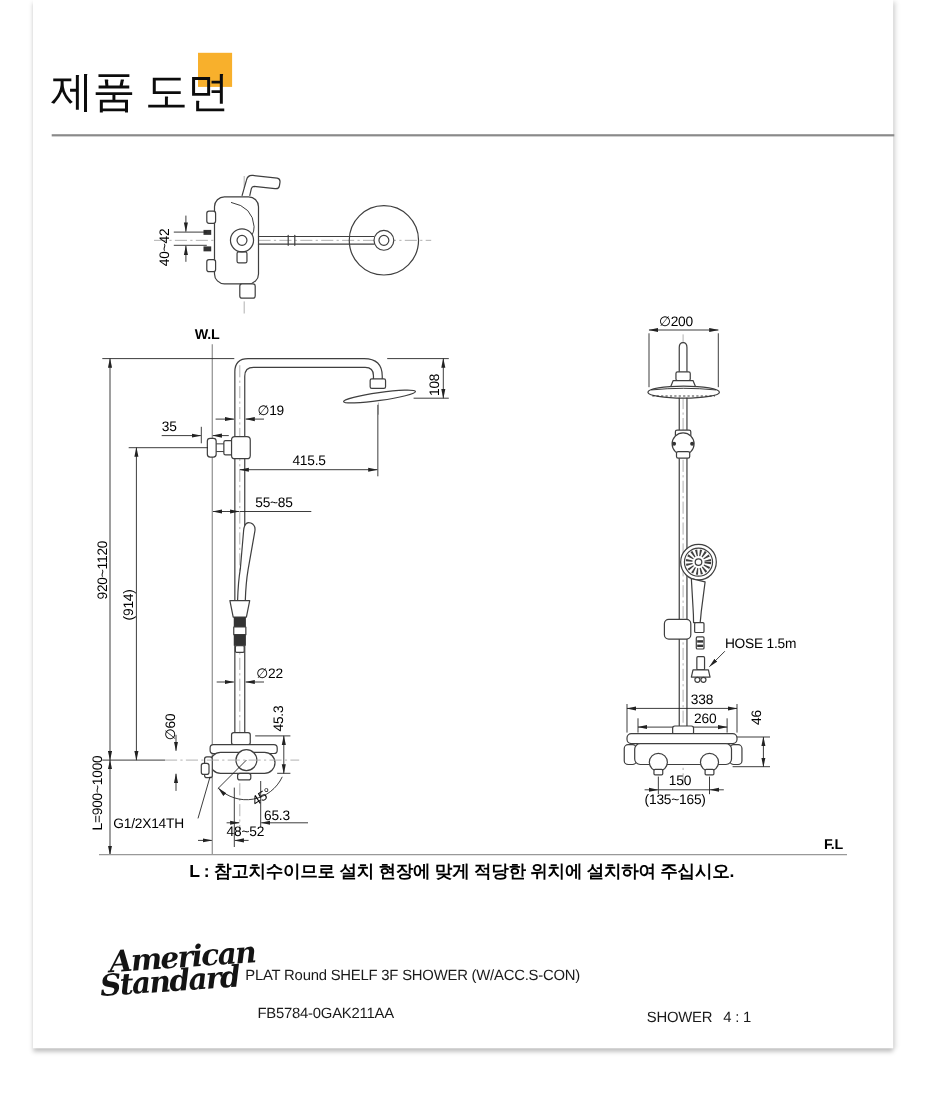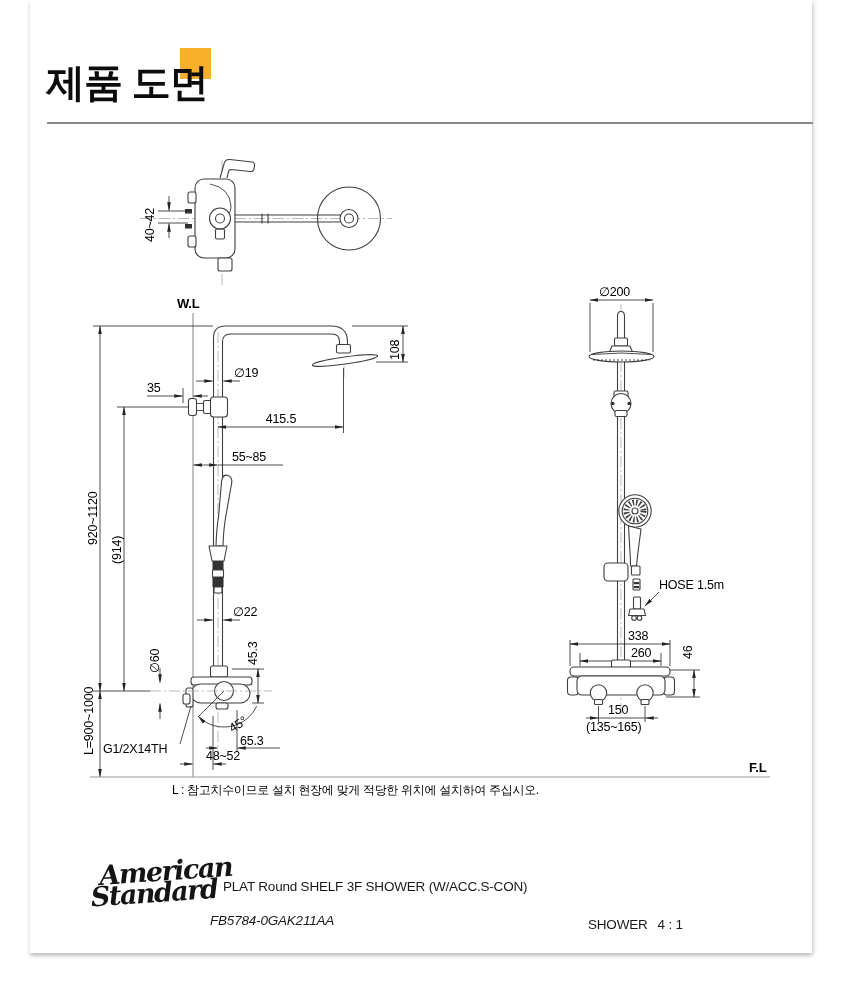--- a/index.html
+++ b/index.html
@@ -1,31 +1,31 @@
 <!DOCTYPE html>
 <html><head>
 <meta charset="utf-8">
 <title></title>
 <style>
   html,body{margin:0;padding:0;background:#fff;}
   body{width:860px;height:1006px;position:relative;font-family:"Liberation Sans",sans-serif;color:#111;}
   .card{position:absolute;left:30px;top:0;width:782px;height:953px;background:#fff;
         box-shadow:0 3px 4px rgba(0,0,0,.22),3px 1px 4px rgba(0,0,0,.07);}
   .hl-square{position:absolute;left:150px;top:48px;width:31px;height:31px;background:#F8B02C;z-index:1;}
-  .page-title{position:absolute;left:16px;top:56px;z-index:2;font-size:39px;font-weight:700;
+  .page-title{position:absolute;left:16px;top:56px;z-index:2;font-size:39px;font-weight:400;
               letter-spacing:-1px;color:#0c0c0c;}
   .divider{position:absolute;left:17px;top:122px;width:766px;height:2px;background:#8a8a8a;}
-  .note{position:absolute;left:142px;top:782px;font-size:12px;font-weight:400;color:#000;letter-spacing:-0.3px;}
+  .note{position:absolute;left:142px;top:782px;font-size:16px;font-weight:700;color:#000;letter-spacing:-0.3px;}
   .logo{position:absolute;left:60px;top:860px;width:160px;transform:rotate(-4deg);
         font-family:"DejaVu Serif",serif;font-style:italic;font-weight:bold;
         font-size:27px;line-height:21px;letter-spacing:-1.5px;color:#141414;}
   .logo .l1{margin-left:10px;}
   .ft{position:absolute;font-size:13.5px;color:#1a1a1a;letter-spacing:-0.2px;margin-top:16px;}
   .ft-name{left:193px;top:863px;}
-  .ft-code{left:180px;top:897px;font-style:italic;}
+  .ft-code{left:204px;top:897px;}
   .ft-kr{left:558px;top:861px;}
   .ft-scale{left:558px;top:901px;}
   .ft-scale .gap{display:inline-block;width:10px;}
   svg.draw{position:absolute;left:0;top:0;z-index:3;}
   .ln{stroke:#3f3f3f;stroke-width:1.1;fill:none;stroke-linecap:round;stroke-linejoin:round;}
   .lnf{stroke:#3f3f3f;stroke-width:1.1;fill:#fff;stroke-linejoin:round;}
   .thin{stroke:#222;stroke-width:0.8;fill:none;}
   .cl{stroke:#a6a6a6;stroke-width:0.8;fill:none;stroke-dasharray:11 3 2 3;}
   .gray{stroke:#999;stroke-width:1.2;fill:none;}
   .dk{fill:#333;stroke:none;}

